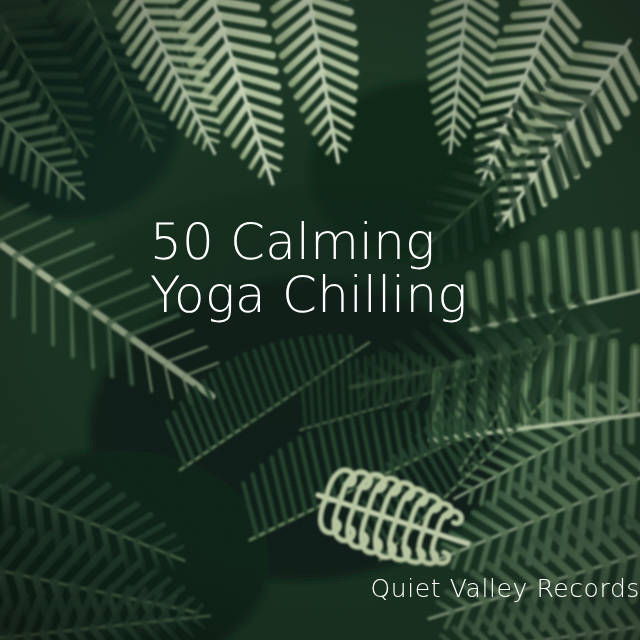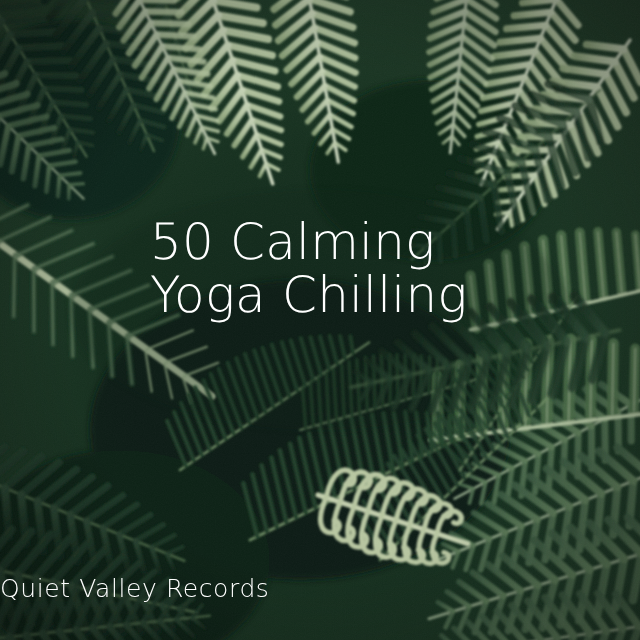--- a/index.html
+++ b/index.html
@@ -40,21 +40,21 @@
     line-height: 53px;
     letter-spacing: 0.2px;
     white-space: nowrap;
     text-rendering: geometricPrecision;
   }
   #label {
     position: absolute;
     left: 0;
     right: 0;
     top: 574px;
-    text-align: left;
+    text-align: right;
     z-index: 20;
     color: #ffffff;
     font-family: "DejaVu Sans", sans-serif;
     font-weight: 300;
     font-size: 25px;
     letter-spacing: 0.6px;
     white-space: nowrap;
   }
 </style>
 </head>

